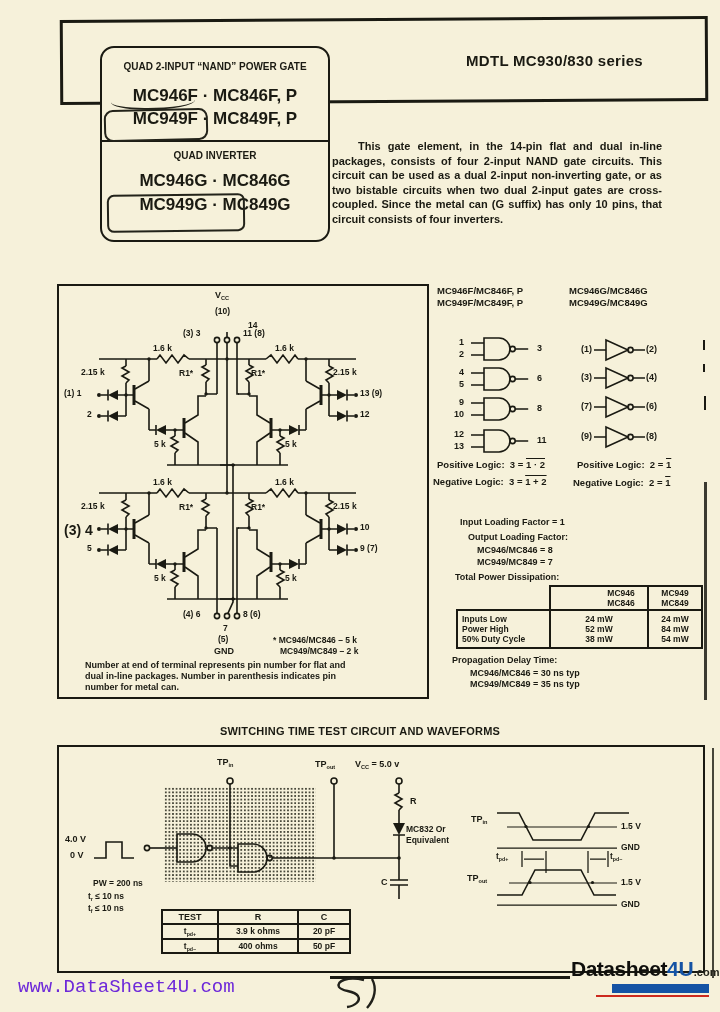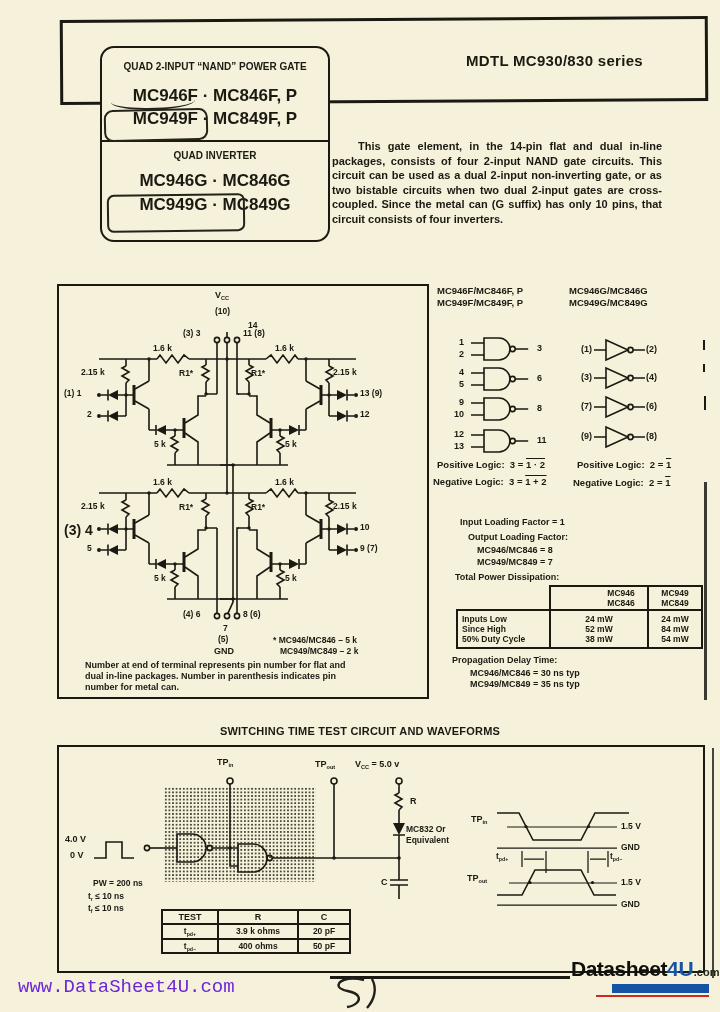--- a/index.html
+++ b/index.html
@@ -232,21 +232,21 @@
     <th style="width:44px;">
           <div class="ctr">
             <div>MC949</div>
             <div>MC849</div>
           </div>
         </th>
   </tr>
   <tr>
     <td style="padding:3px 4px;">
       <div>Inputs Low</div>
-      <div>Since High</div>
+      <div>Power High</div>
       <div>50% Duty Cycle</div>
     </td>
     <td style="text-align:center;padding:3px 2px;">
       <div>24 mW</div>
       <div>52 mW</div>
       <div>38 mW</div>
     </td>
     <td style="text-align:center;padding:3px 2px;">
       <div>24 mW</div>
       <div>84 mW</div>

